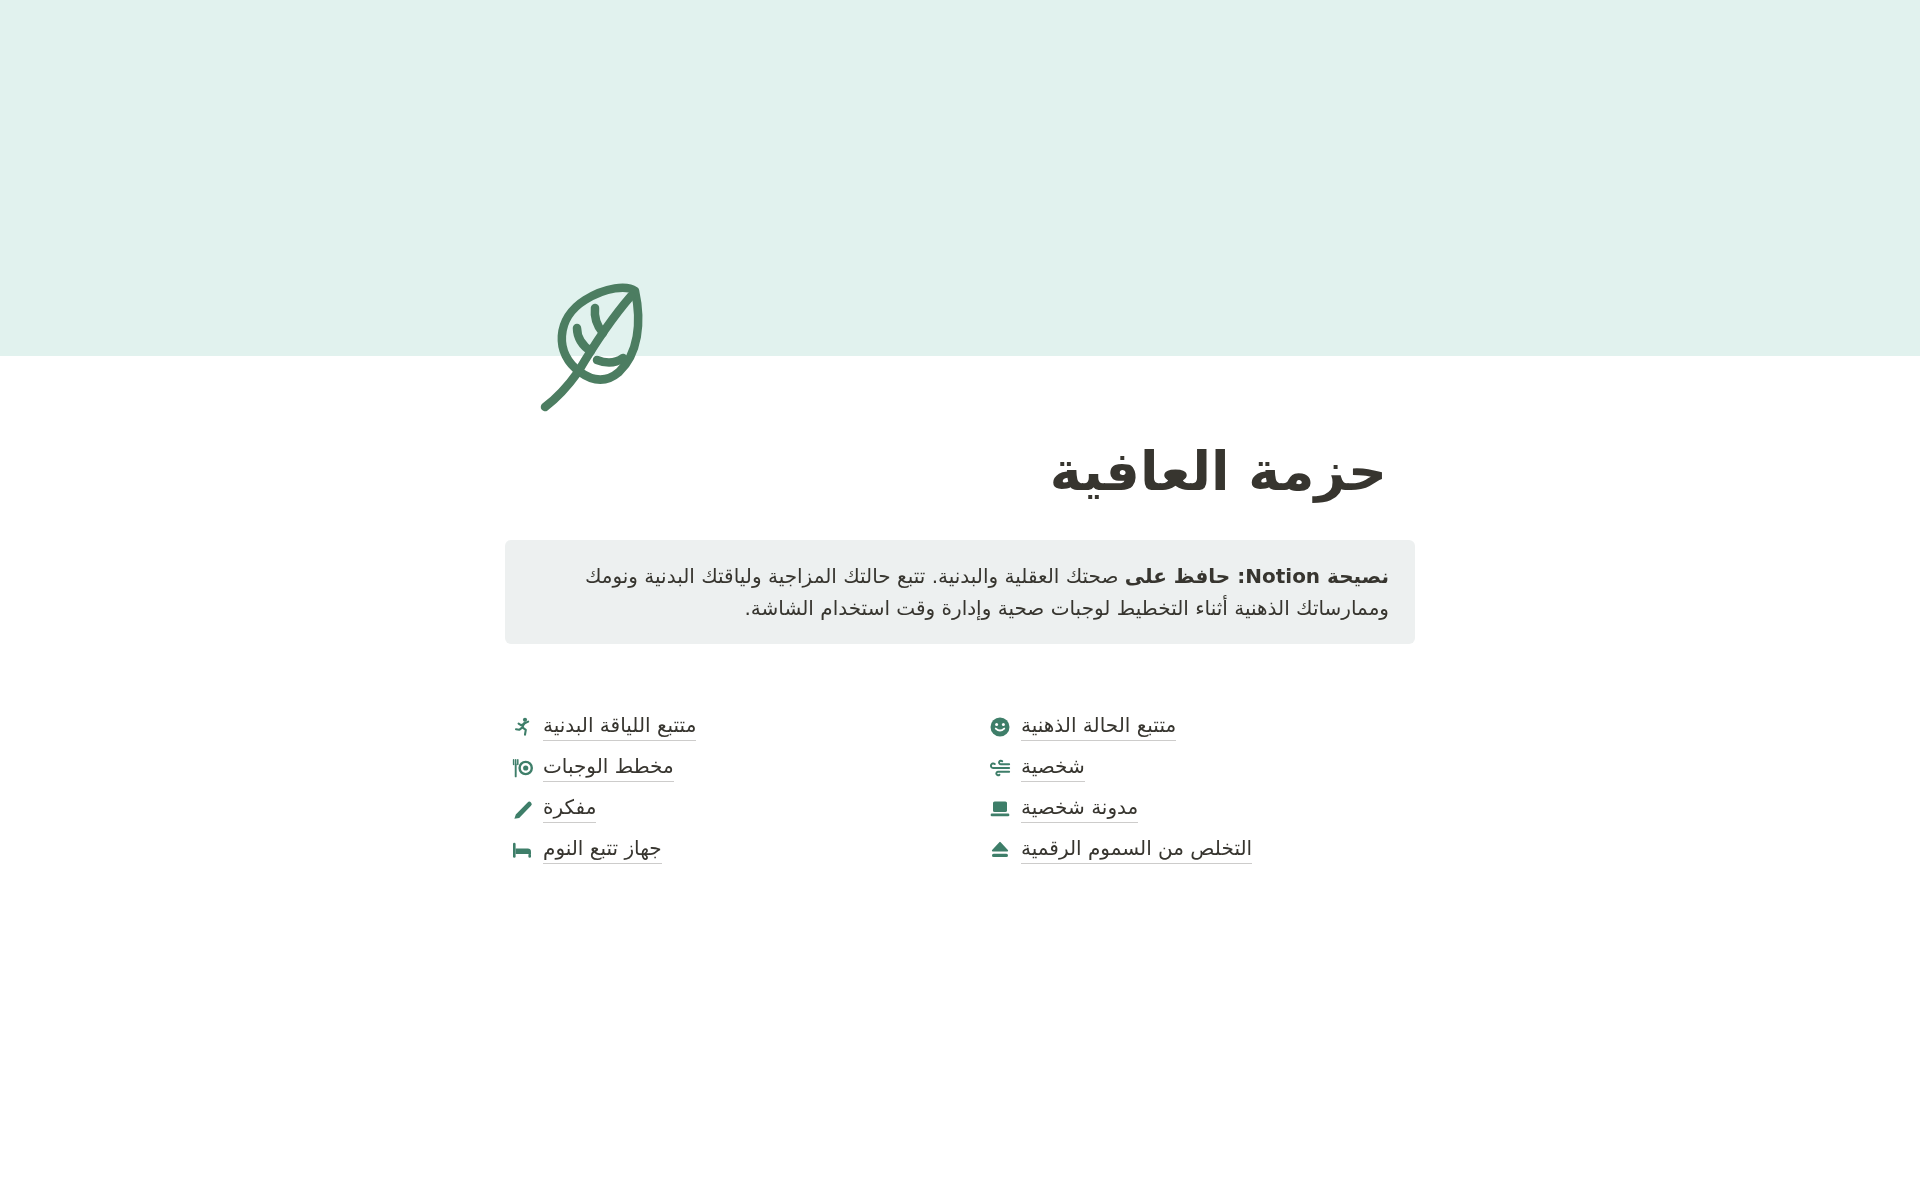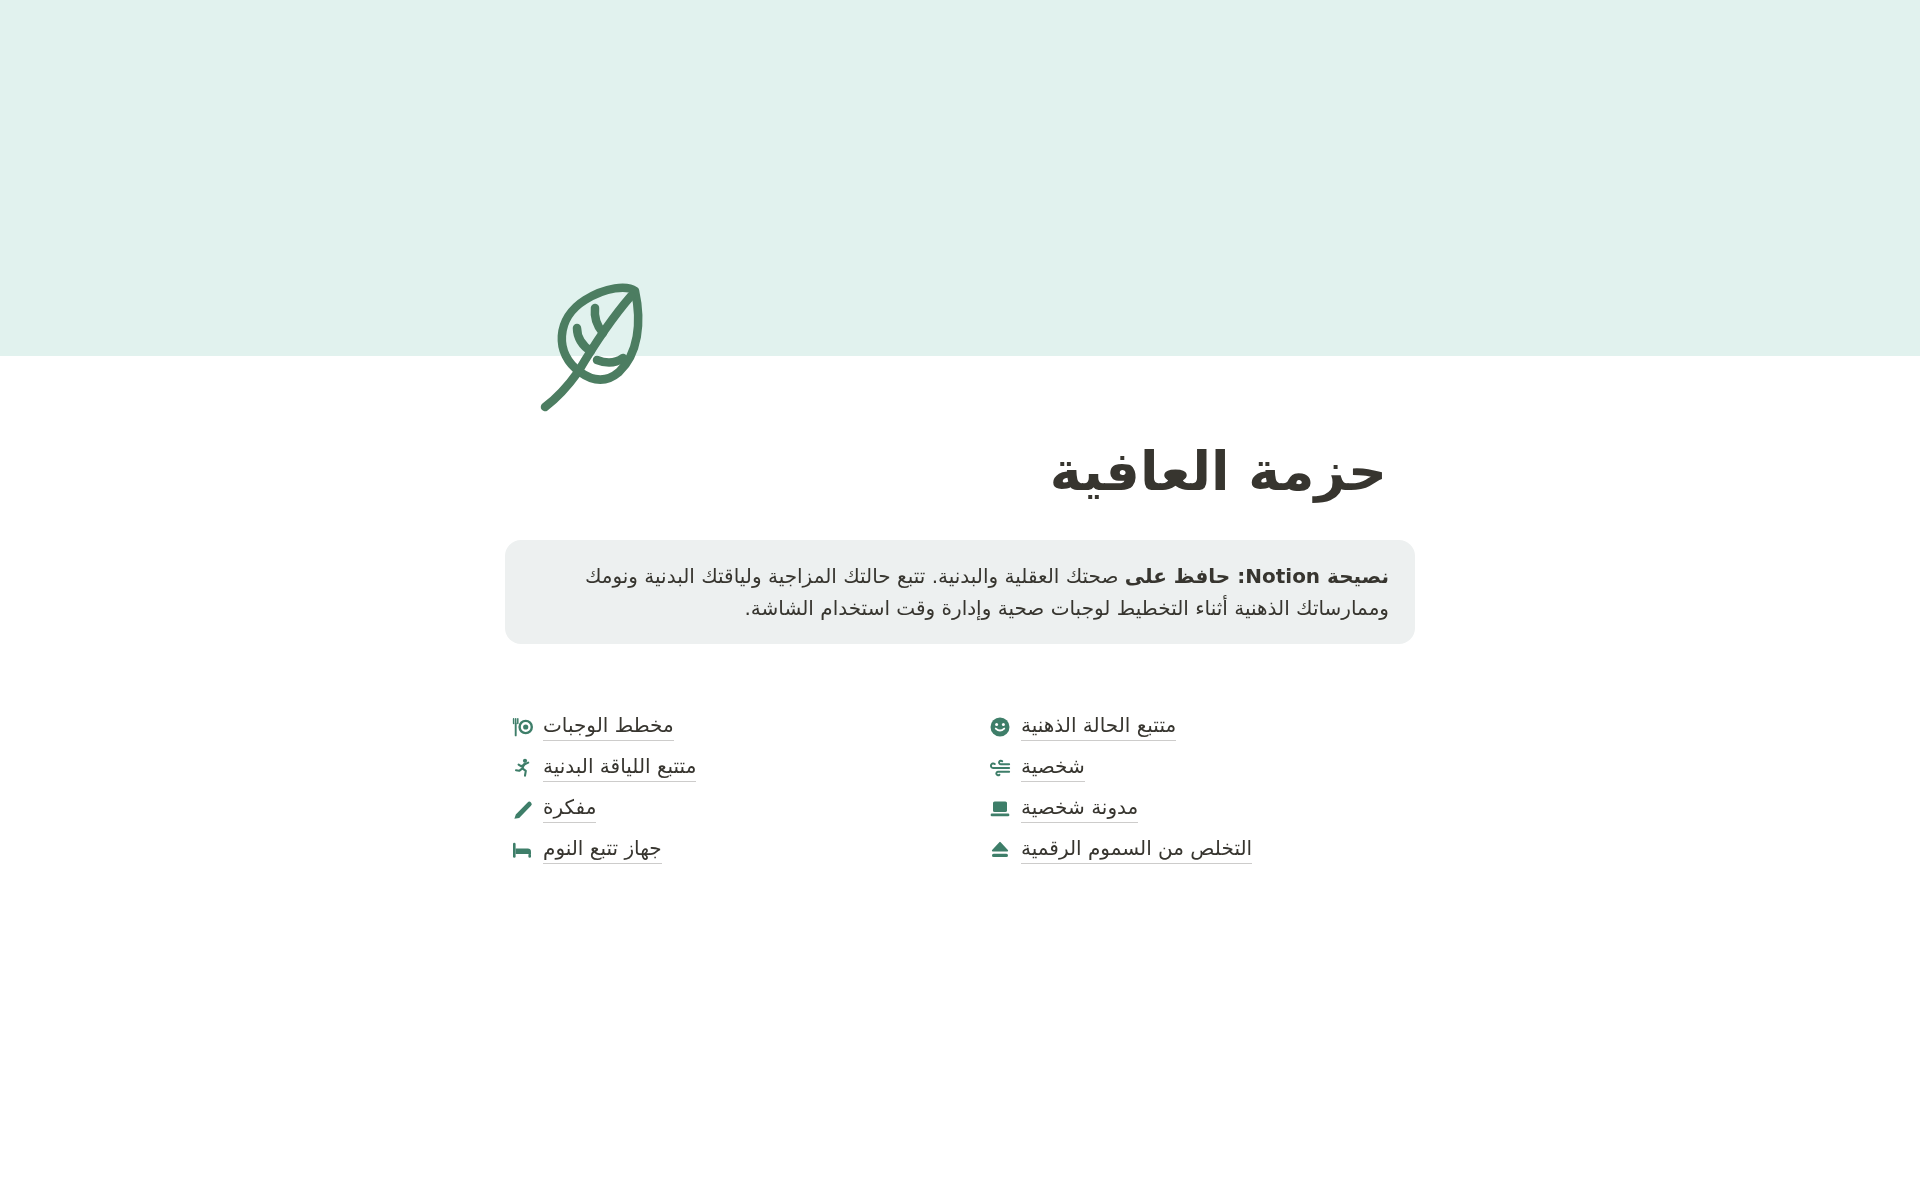--- a/index.html
+++ b/index.html
@@ -26,21 +26,21 @@
     color:var(--leaf-green);cursor:pointer;
   }
   .page-title{
     position:absolute;left:477px;top:438px;width:910px;margin:0;
     direction:rtl;text-align:right;
     font-size:54px;font-weight:bold;line-height:68px;color:var(--text);
     letter-spacing:0;
   }
   .callout{
     position:absolute;left:505px;top:540px;width:910px;min-height:103px;
-    box-sizing:border-box;padding:20px 26px;border-radius:16px;
+    box-sizing:border-box;padding:20px 26px;border-radius:6px;
     background:var(--callout-bg);
     direction:rtl;text-align:right;cursor:text;
   }
   .callout p{margin:0;font-size:20px;line-height:32px;color:var(--text);}
   .callout b{font-weight:bold;}
   .links{
     position:absolute;left:505px;top:710px;width:910px;
     display:flex;direction:rtl;gap:46px;
   }
   .links-col{width:432px;box-sizing:border-box;padding-left:6px;padding-right:6px;}
@@ -128,43 +128,43 @@
           </svg>
         </span>
         <span class="link-label">التخلص من السموم الرقمية</span>
       </a>
     </div>
 
     <div class="links-col">
       <a class="link-item">
         <span class="link-icon">
           <svg viewBox="0 0 22 22" xmlns="http://www.w3.org/2000/svg">
-            <g stroke="currentColor" stroke-linecap="round" fill="none">
-              <path d="M2.6 2.8v4.6M4.7 2.8v4.6M6.8 2.8v4.6" stroke-width="1.5"></path>
-              <path d="M4.7 7.4V19.4" stroke-width="1.9"></path>
-              <circle cx="14.7" cy="11" r="6.1" stroke-width="2.4"></circle>
-            </g>
-            <circle cx="14.7" cy="11" r="2.6" fill="currentColor"></circle>
-          </svg>
-        </span>
-        <span class="link-label">مخطط الوجبات</span>
-      </a>
-      <a class="link-item">
-        <span class="link-icon">
-          <svg viewBox="0 0 22 22" xmlns="http://www.w3.org/2000/svg">
             <circle cx="14" cy="3.8" r="2.1" fill="currentColor"></circle>
             <g fill="none" stroke="currentColor" stroke-width="2.1" stroke-linecap="round" stroke-linejoin="round">
               <path d="M13.2 7.2 L11.4 11.4 L14.8 13.8 L14 18.6"></path>
               <path d="M11.4 11.4 L8.2 13.8 L5 13.2"></path>
               <path d="M13.4 7.6 L10 9.2 L7.6 7.6"></path>
               <path d="M13.6 7.4 L17.2 5.6"></path>
             </g>
           </svg>
         </span>
         <span class="link-label">متتبع اللياقة البدنية</span>
+      </a>
+      <a class="link-item">
+        <span class="link-icon">
+          <svg viewBox="0 0 22 22" xmlns="http://www.w3.org/2000/svg">
+            <g stroke="currentColor" stroke-linecap="round" fill="none">
+              <path d="M2.6 2.8v4.6M4.7 2.8v4.6M6.8 2.8v4.6" stroke-width="1.5"></path>
+              <path d="M4.7 7.4V19.4" stroke-width="1.9"></path>
+              <circle cx="14.7" cy="11" r="6.1" stroke-width="2.4"></circle>
+            </g>
+            <circle cx="14.7" cy="11" r="2.6" fill="currentColor"></circle>
+          </svg>
+        </span>
+        <span class="link-label">مخطط الوجبات</span>
       </a>
       <a class="link-item">
         <span class="link-icon">
           <svg viewBox="0 0 22 22" xmlns="http://www.w3.org/2000/svg">
             <path d="M3.4 20.8 L4.8 16.6 L16.6 4.4 a2.4 2.4 0 0 1 3.4 3.4 L8.2 20 Z" fill="currentColor"></path>
           </svg>
         </span>
         <span class="link-label">مفكرة</span>
       </a>
       <a class="link-item">

